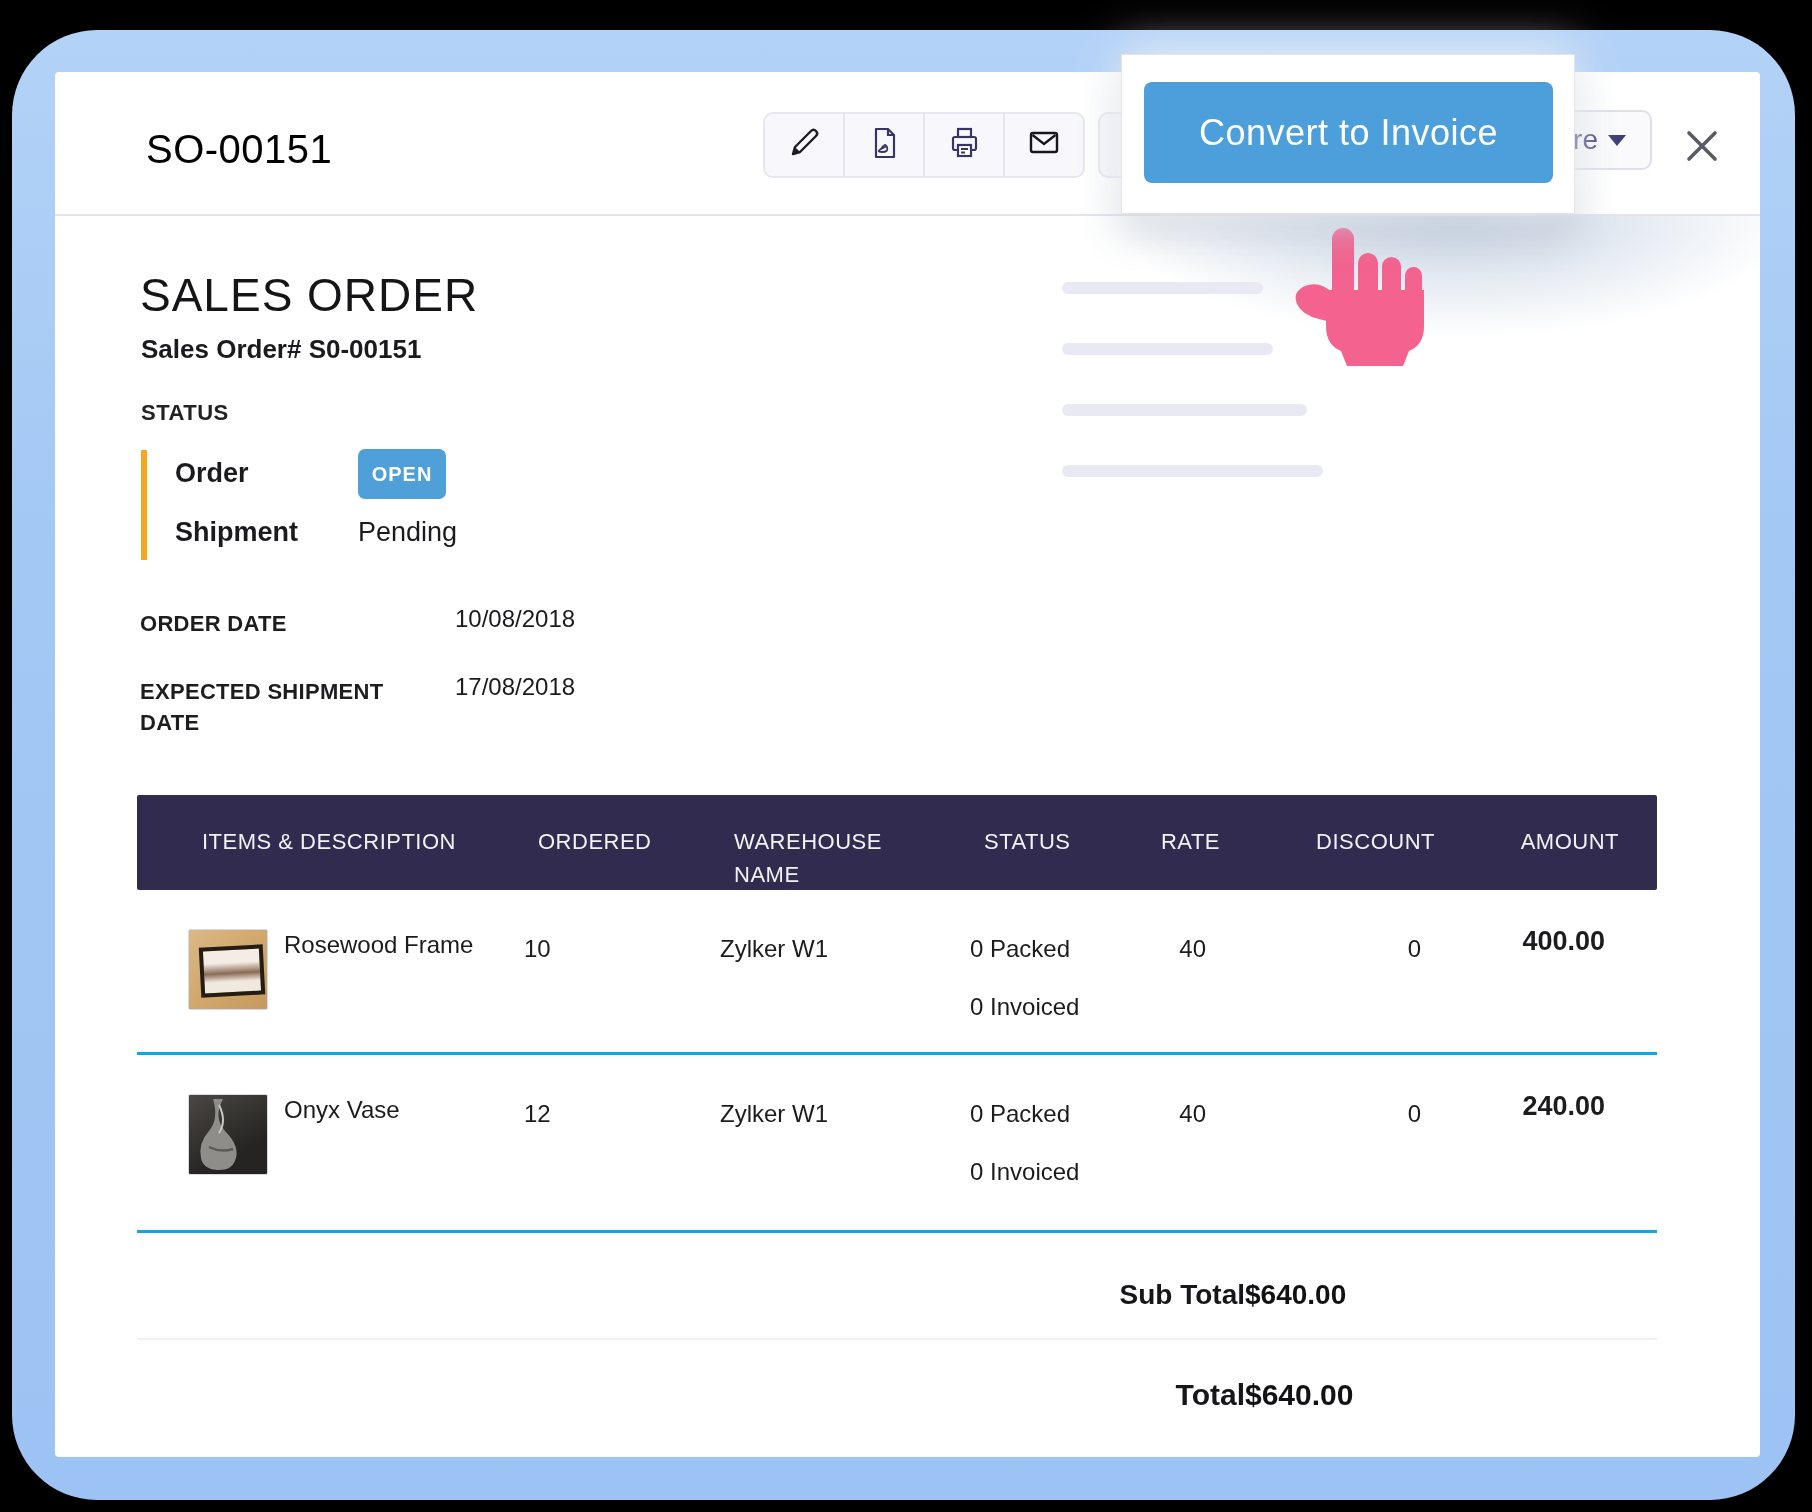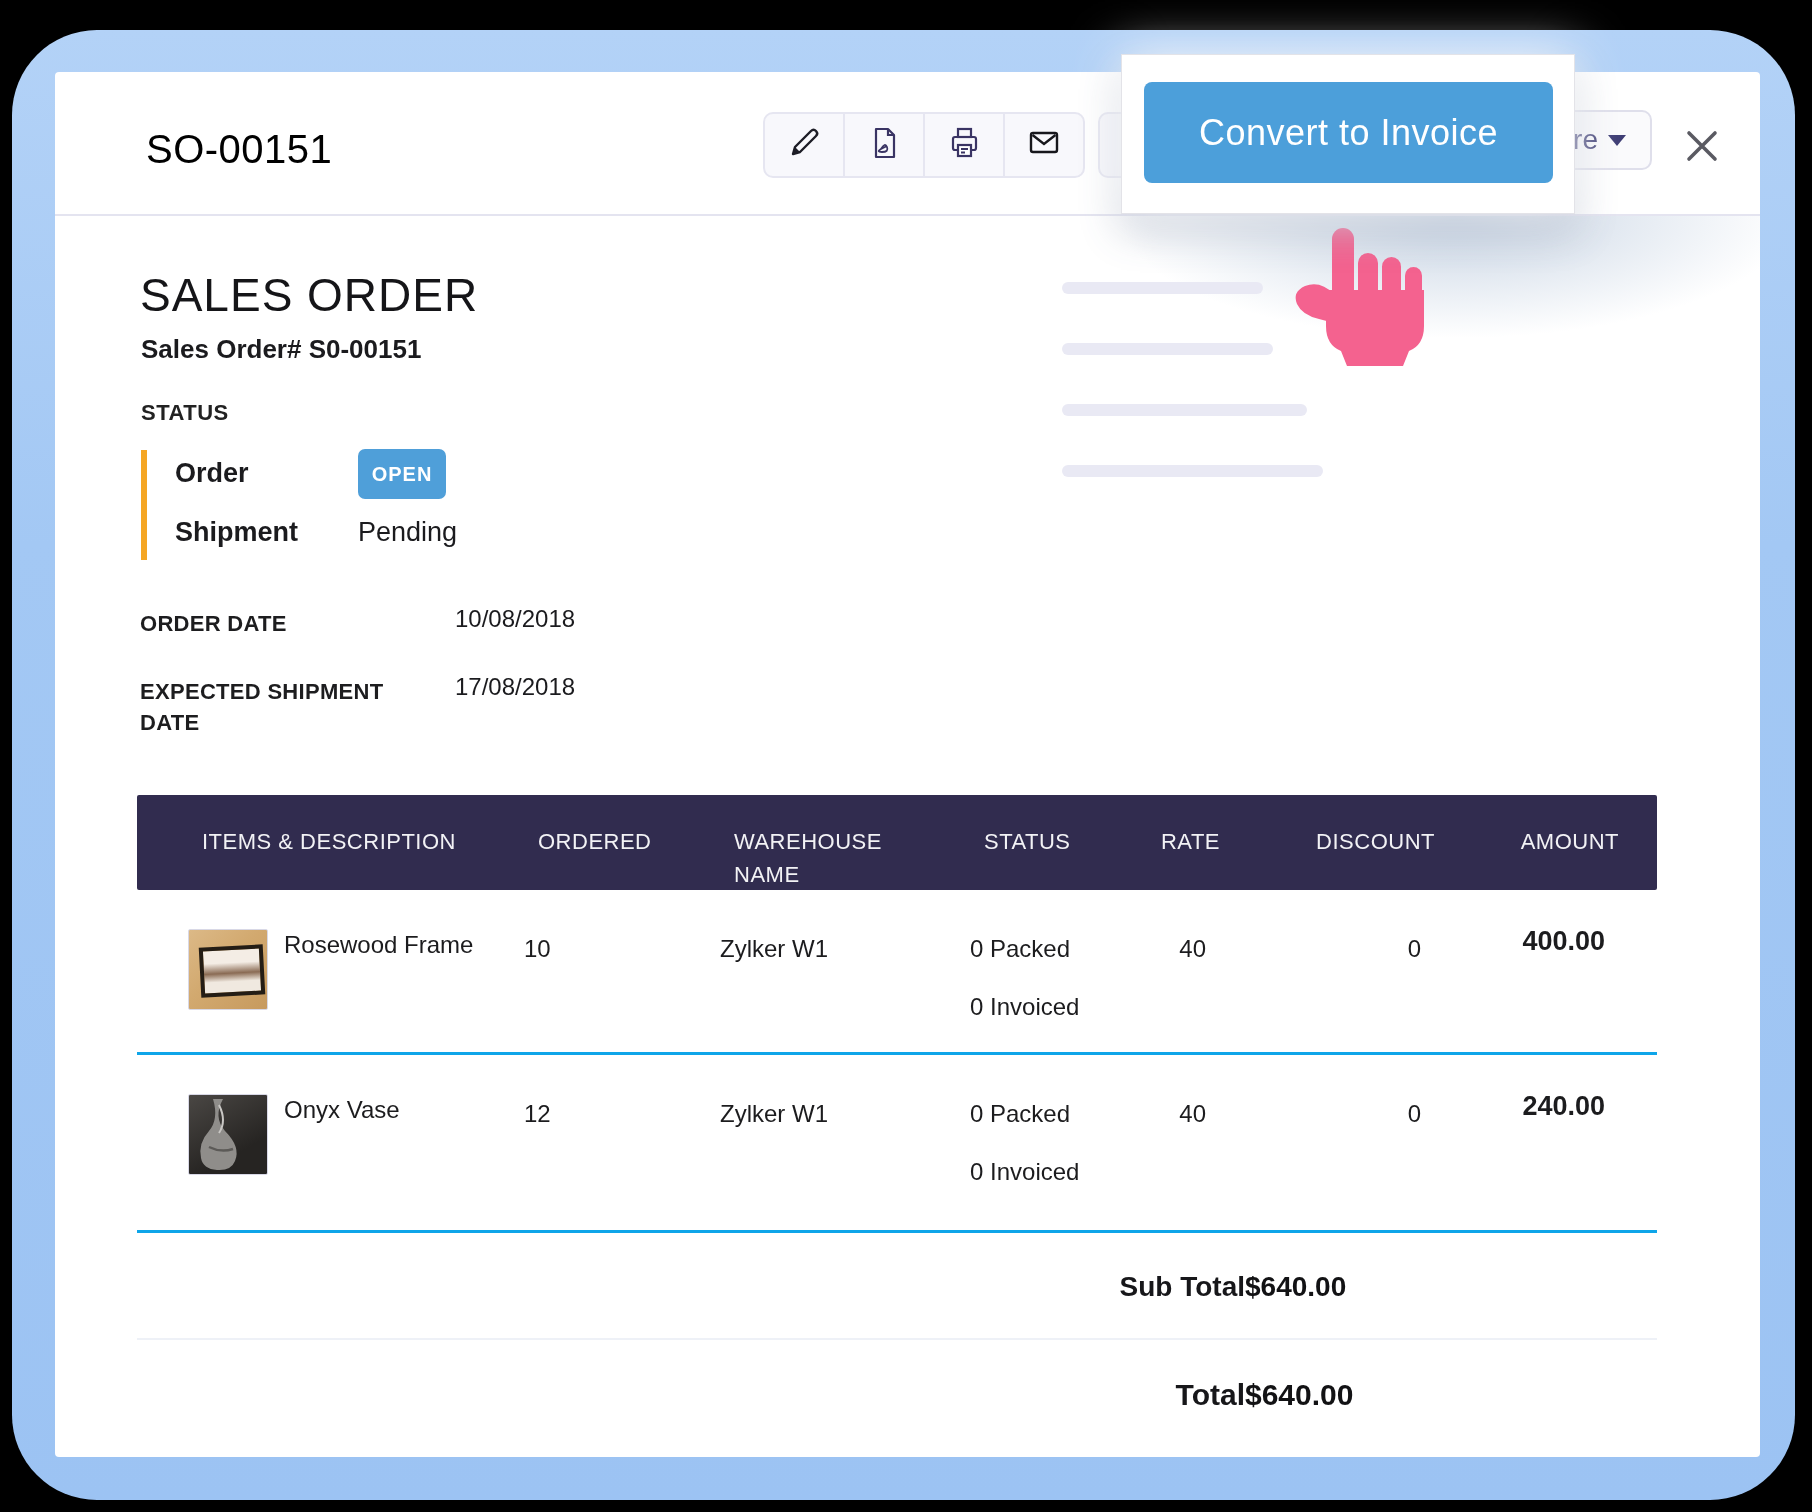--- a/index.html
+++ b/index.html
@@ -73,21 +73,21 @@
   .thumb{width:80px;height:81px;margin-top:39px;border:1px solid #d8d8e6;border-radius:2px;box-sizing:border-box;
          position:relative;overflow:hidden;flex:none;}
   .thumb-wood{background:linear-gradient(135deg,#dcb987 0%,#d2a96f 45%,#c79a5e 100%);}
   .pic-frame{position:absolute;left:11px;top:16px;width:56px;height:42px;background:linear-gradient(180deg,#f4ede5 30%,#8a6b54 55%,#f0e9e0 75%);
              border:4px solid #241d15;transform:rotate(-3deg);}
   .thumb-dark{background:linear-gradient(150deg,#4a4744 0%,#262422 70%);}
   .item-name{margin-left:16px;padding-top:41px;}
   .stk-line2{margin-top:30px;}
   .totrow{display:grid;grid-template-columns:1108px 412px;box-sizing:border-box;}
   .sub-row{height:107px;border-bottom:2px solid #eef1f7;}
-  .sub-row>div{padding-top:38px;box-sizing:border-box;}
+  .sub-row>div{padding-top:38px;box-sizing:border-box;margin-top:8px;}
   .tot-row{height:112px;}
   .tot-row>div{padding-top:38px;box-sizing:border-box;}
   .t-label{text-align:right;font-size:28px;font-weight:600;color:#17171a;}
   .t-value{text-align:left;padding-right:50px;font-size:28px;font-weight:700;color:#121214;}
   .tot-row .t-label{font-size:30px;font-weight:700;}
   .tot-row .t-value{font-size:30px;}
 </style>
 </head>
 <body>
 

